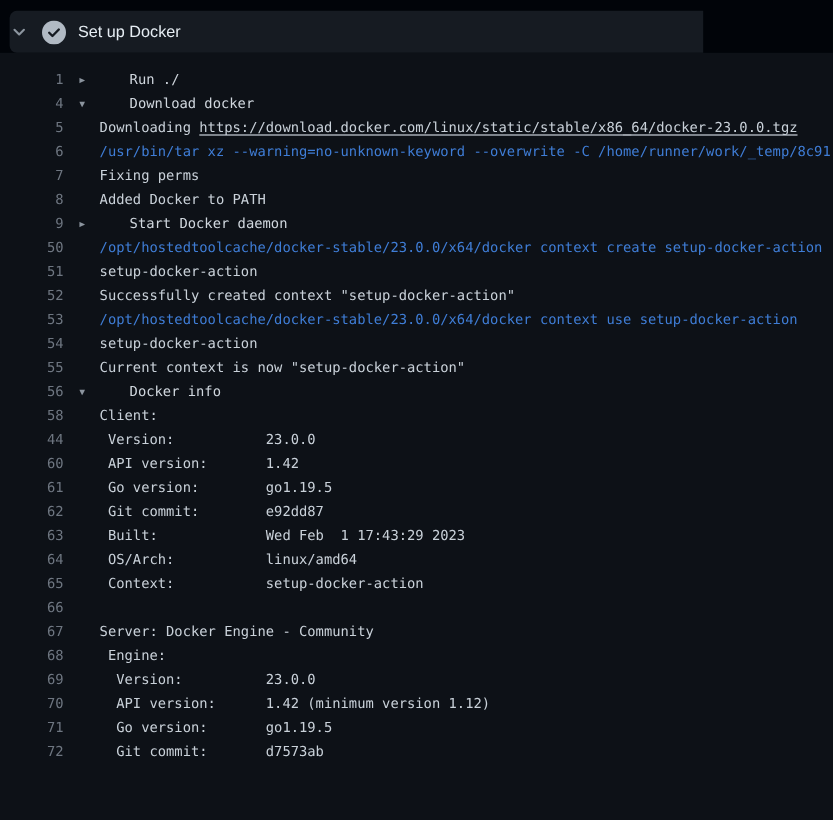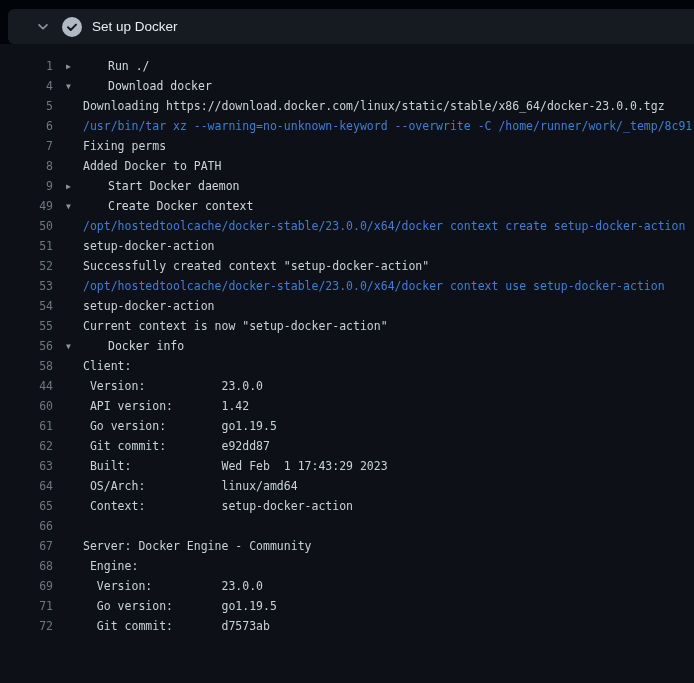--- a/index.html
+++ b/index.html
@@ -13,25 +13,25 @@
   body{
     width:694px;height:683px;overflow:hidden;
     background:var(--page-bg);
     font-family:"DejaVu Sans Mono","Liberation Mono",monospace;
   }
   .header-band{
     position:absolute;top:0;left:0;width:694px;height:44px;
     background:var(--band-bg);
   }
   .step-header{
-    position:absolute;top:9px;left:8px;width:686px;height:35px;
+    position:absolute;top:9px;left:8px;width:578px;height:35px;
     background:var(--header-bg);
     border-radius:6px 0 0 6px;
     display:flex;align-items:center;
-    padding-left:28px;
+    padding-left:1px;
     cursor:pointer;
   }
   .chevron{width:14px;height:14px;color:var(--chevron);flex:none;display:flex;align-items:center;}
   .status{width:20px;height:20px;margin-left:12px;flex:none;display:flex;align-items:center;}
   .step-title{
     margin-left:10px;
     font-family:"Liberation Sans","DejaVu Sans",sans-serif;
     font-size:13.5px;color:var(--title-text);
     white-space:nowrap;
   }
@@ -49,21 +49,21 @@
   .body{flex:1;margin-left:13px;overflow:hidden;white-space:pre;}
   .body.indent{padding-left:17px;}
   .body.grouprow{cursor:pointer;}
   .arrow{
     display:inline-block;width:10px;font-size:8px;color:var(--arrow);
     vertical-align:1px;
   }
   .seg-plain{color:var(--text-plain);}
   .seg-group{color:var(--text-group);padding-left:32px;}
   .seg-command{color:var(--text-command);}
-  .seg-link{color:var(--text-plain);text-underline-offset:2px;}
+  .seg-link{color:var(--text-plain);text-decoration:underline;text-underline-offset:2px;}
 </style>
 </head>
 <body>
 
 <div class="header-band">
   <div class="step-header">
     <span class="chevron">
       <svg width="14" height="14" viewBox="0 0 16 16" fill="none" stroke="currentColor" stroke-width="2" stroke-linecap="round" stroke-linejoin="round">
         <path d="M3.5 5.5 L8 10 L12.5 5.5"></path>
       </svg>
@@ -79,35 +79,35 @@
 </div>
 
 <div class="log">
     <div class="row"><span class="num">1</span><span class="body grouprow"><span class="arrow">▶</span><span class="seg-group">Run ./</span></span></div>
     <div class="row"><span class="num">4</span><span class="body grouprow"><span class="arrow">▼</span><span class="seg-group">Download docker</span></span></div>
     <div class="row"><span class="num">5</span><span class="body indent"><span class="seg-plain">Downloading </span><span class="seg-link">https://download.docker.com/linux/static/stable/x86_64/docker-23.0.0.tgz</span></span></div>
     <div class="row"><span class="num">6</span><span class="body indent"><span class="seg-command">/usr/bin/tar xz --warning=no-unknown-keyword --overwrite -C /home/runner/work/_temp/8c91</span></span></div>
     <div class="row"><span class="num">7</span><span class="body indent"><span class="seg-plain">Fixing perms</span></span></div>
     <div class="row"><span class="num">8</span><span class="body indent"><span class="seg-plain">Added Docker to PATH</span></span></div>
     <div class="row"><span class="num">9</span><span class="body grouprow"><span class="arrow">▶</span><span class="seg-group">Start Docker daemon</span></span></div>
-    <div class="row"><span class="num">49</span><span class="body grouprow"><span class="arrow">▼</span><span class="seg-group">Create Docker context</span></span></div>
     <div class="row"><span class="num">50</span><span class="body indent"><span class="seg-command">/opt/hostedtoolcache/docker-stable/23.0.0/x64/docker context create setup-docker-action</span></span></div>
     <div class="row"><span class="num">51</span><span class="body indent"><span class="seg-plain">setup-docker-action</span></span></div>
     <div class="row"><span class="num">52</span><span class="body indent"><span class="seg-plain">Successfully created context "setup-docker-action"</span></span></div>
     <div class="row"><span class="num">53</span><span class="body indent"><span class="seg-command">/opt/hostedtoolcache/docker-stable/23.0.0/x64/docker context use setup-docker-action</span></span></div>
     <div class="row"><span class="num">54</span><span class="body indent"><span class="seg-plain">setup-docker-action</span></span></div>
     <div class="row"><span class="num">55</span><span class="body indent"><span class="seg-plain">Current context is now "setup-docker-action"</span></span></div>
     <div class="row"><span class="num">56</span><span class="body grouprow"><span class="arrow">▼</span><span class="seg-group">Docker info</span></span></div>
     <div class="row"><span class="num">58</span><span class="body indent"><span class="seg-plain">Client:</span></span></div>
     <div class="row"><span class="num">44</span><span class="body indent"><span class="seg-plain"> Version:           23.0.0</span></span></div>
     <div class="row"><span class="num">60</span><span class="body indent"><span class="seg-plain"> API version:       1.42</span></span></div>
     <div class="row"><span class="num">61</span><span class="body indent"><span class="seg-plain"> Go version:        go1.19.5</span></span></div>
     <div class="row"><span class="num">62</span><span class="body indent"><span class="seg-plain"> Git commit:        e92dd87</span></span></div>
     <div class="row"><span class="num">63</span><span class="body indent"><span class="seg-plain"> Built:             Wed Feb  1 17:43:29 2023</span></span></div>
     <div class="row"><span class="num">64</span><span class="body indent"><span class="seg-plain"> OS/Arch:           linux/amd64</span></span></div>
     <div class="row"><span class="num">65</span><span class="body indent"><span class="seg-plain"> Context:           setup-docker-action</span></span></div>
     <div class="row"><span class="num">66</span><span class="body indent"><span class="seg-plain"></span></span></div>
     <div class="row"><span class="num">67</span><span class="body indent"><span class="seg-plain">Server: Docker Engine - Community</span></span></div>
     <div class="row"><span class="num">68</span><span class="body indent"><span class="seg-plain"> Engine:</span></span></div>
     <div class="row"><span class="num">69</span><span class="body indent"><span class="seg-plain">  Version:          23.0.0</span></span></div>
+    <div class="row"><span class="num">70</span><span class="body indent"><span class="seg-plain">  API version:      1.42 (minimum version 1.12)</span></span></div>
     <div class="row"><span class="num">71</span><span class="body indent"><span class="seg-plain">  Go version:       go1.19.5</span></span></div>
     <div class="row"><span class="num">72</span><span class="body indent"><span class="seg-plain">  Git commit:       d7573ab</span></span></div>
   </div>
 
 </body></html>

